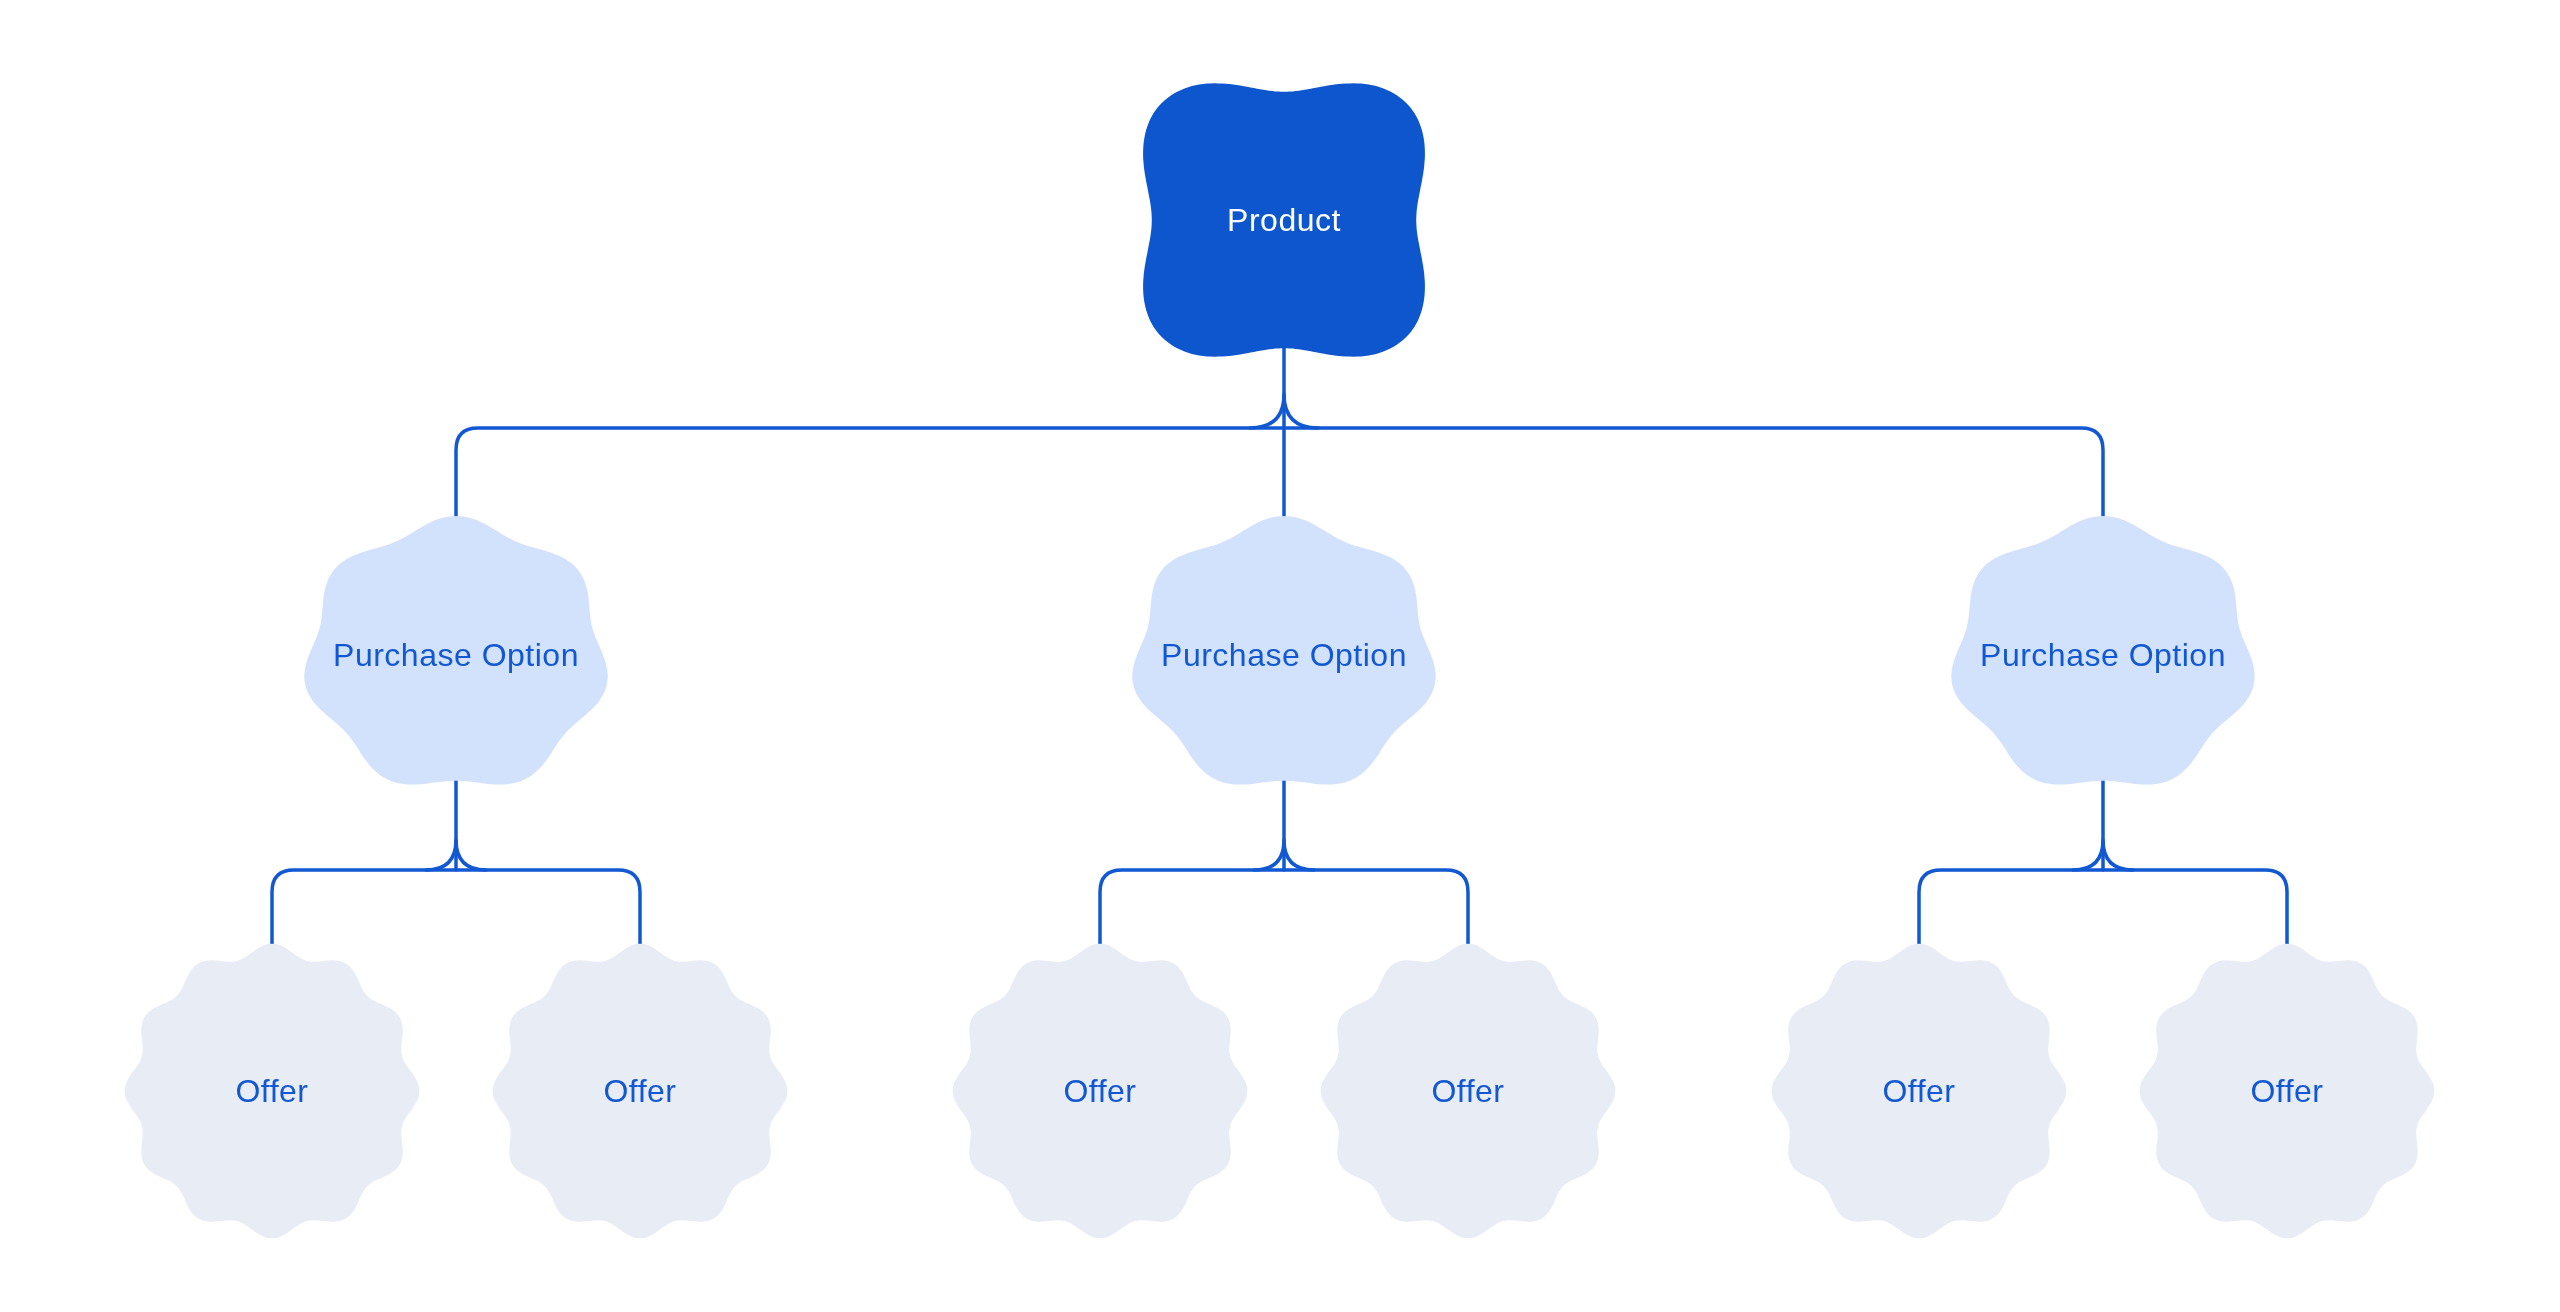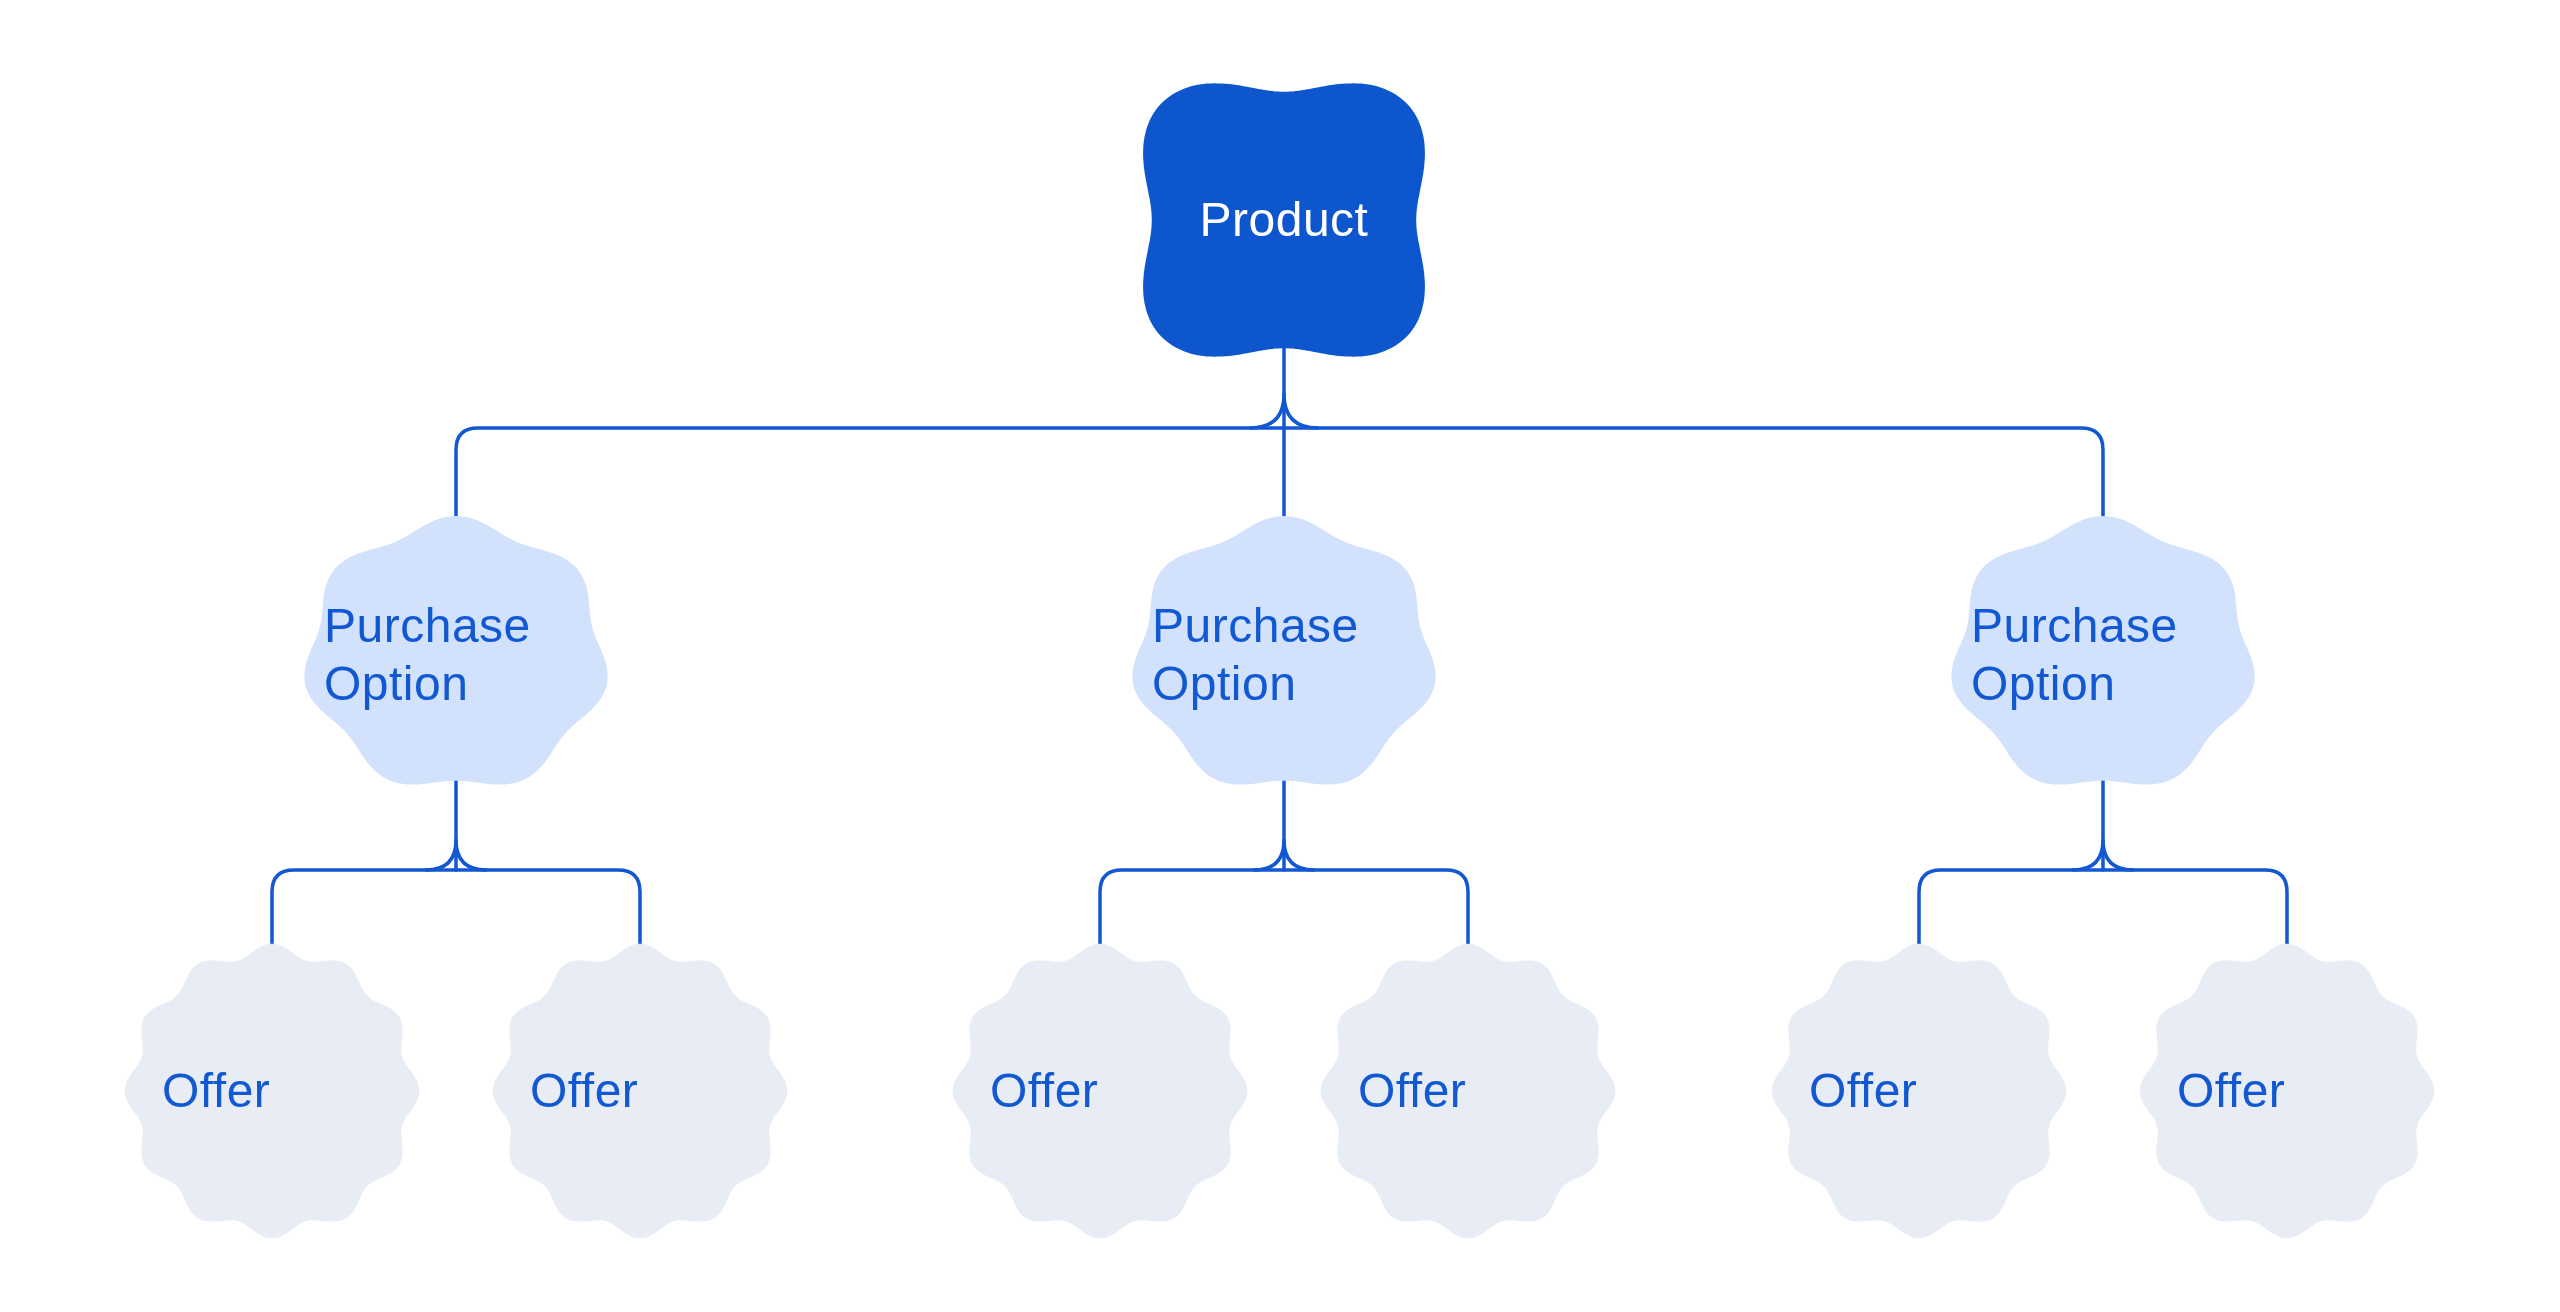--- a/index.html
+++ b/index.html
@@ -20,24 +20,25 @@
     position:absolute;
     transform:translate(-50%,-50%);
     display:flex;align-items:center;justify-content:center;
   }
   .blob{
     position:absolute;left:0;top:0;width:100%;height:100%;
     overflow:visible;
   }
   .label{
     position:relative;
-    font-size:48px;
+    font-size:32px;
     line-height:58px;
     font-weight:500;
     letter-spacing:0.5px;
+    text-align:center;
     color:var(--label,#1158D2);
     white-space:pre-line;
   }
   .product .label{color:var(--product-text,#FFFFFF);}
   .po .label{width:264px;}
   .offer .label{width:220px;}
 </style>
 </head>
 <body>
 

